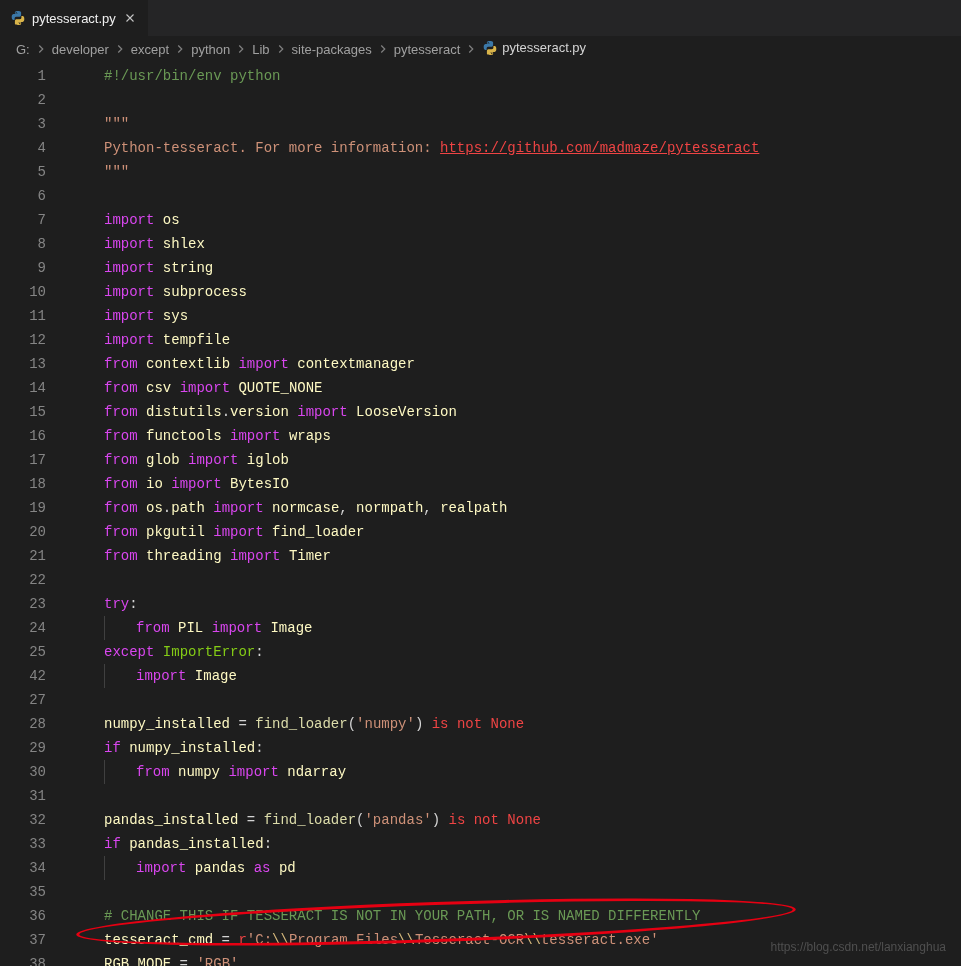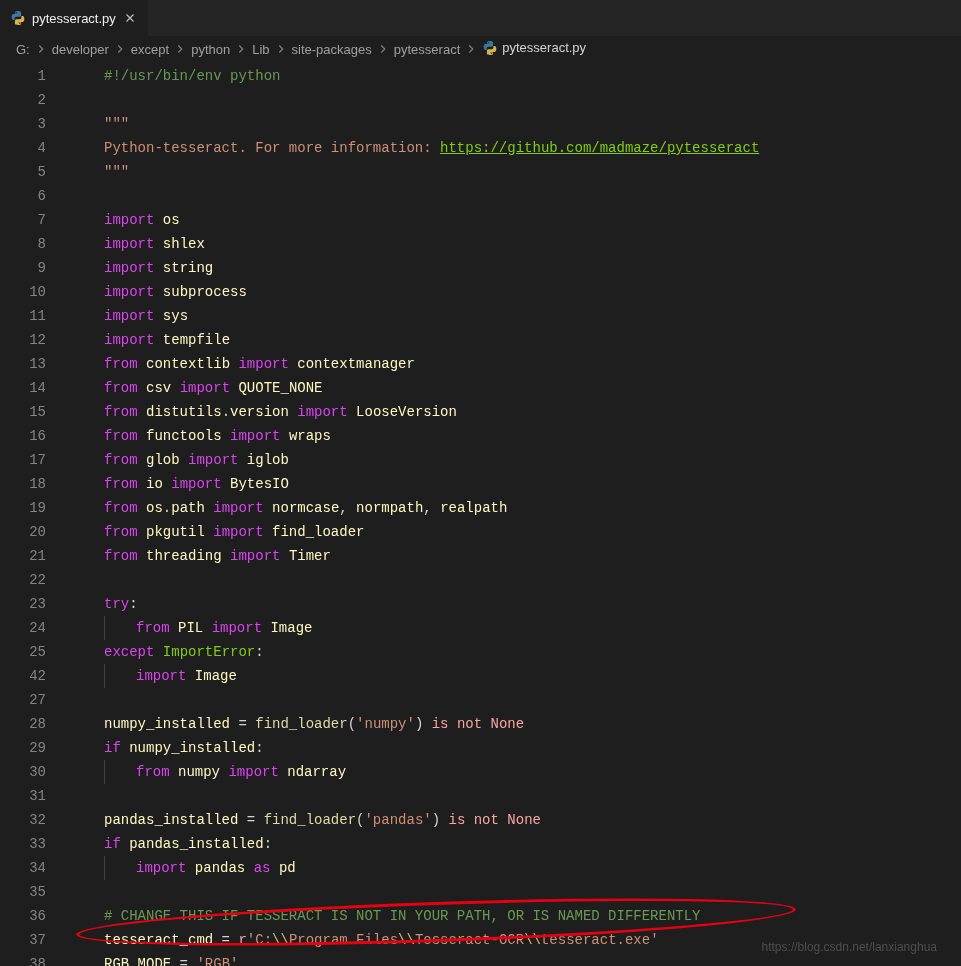--- a/index.html
+++ b/index.html
@@ -71,25 +71,25 @@
     position:relative;
     margin-left:40px;
   }
   .code-area .line { height:24px; }
 
   .hl-keyword { color:#d946ef; }
   .hl-string  { color:#ce9178; }
   .hl-builtin { color:#84cc16; }
   .hl-identifier { color:#fef9c3; }
   .hl-func    { color:#dcdcaa; }
-  .hl-const   { color:#fca5a5; }
+  .hl-const   { color:#ef4444; }
   .hl-comment { color:#6a9955; }
   .hl-default { color:#d4d4d4; }
   .hl-escape  { color:#d7ba7d; }
-  .hl-link    { color:#84cc16; text-decoration:underline; }
+  .hl-link    { color:#ef4444; text-decoration:underline; }
 
   .indent-guide { display:inline-block; width:1px; height:24px; border-left:1px solid #404040; margin-right:31px; vertical-align:top; }
 
   .scrollbar {
     position:absolute;
     right:0; top:64px;
     width:14px;
     height:calc(100% - 64px);
   }
 
@@ -100,21 +100,21 @@
     width:720px;
     height:40px;
     border:3px solid #e60012;
     border-radius:50%/50%;
     transform:rotate(-2deg);
     pointer-events:none;
   }
 
   .watermark {
     position:absolute;
-    right:24px;
+    right:15px;
     bottom:12px;
     font-size:12px;
     color:#7a7a7a88;
     font-family:sans-serif;
   }
 </style>
 </head>
 <body>
 
 <div class="tabs-bar">

